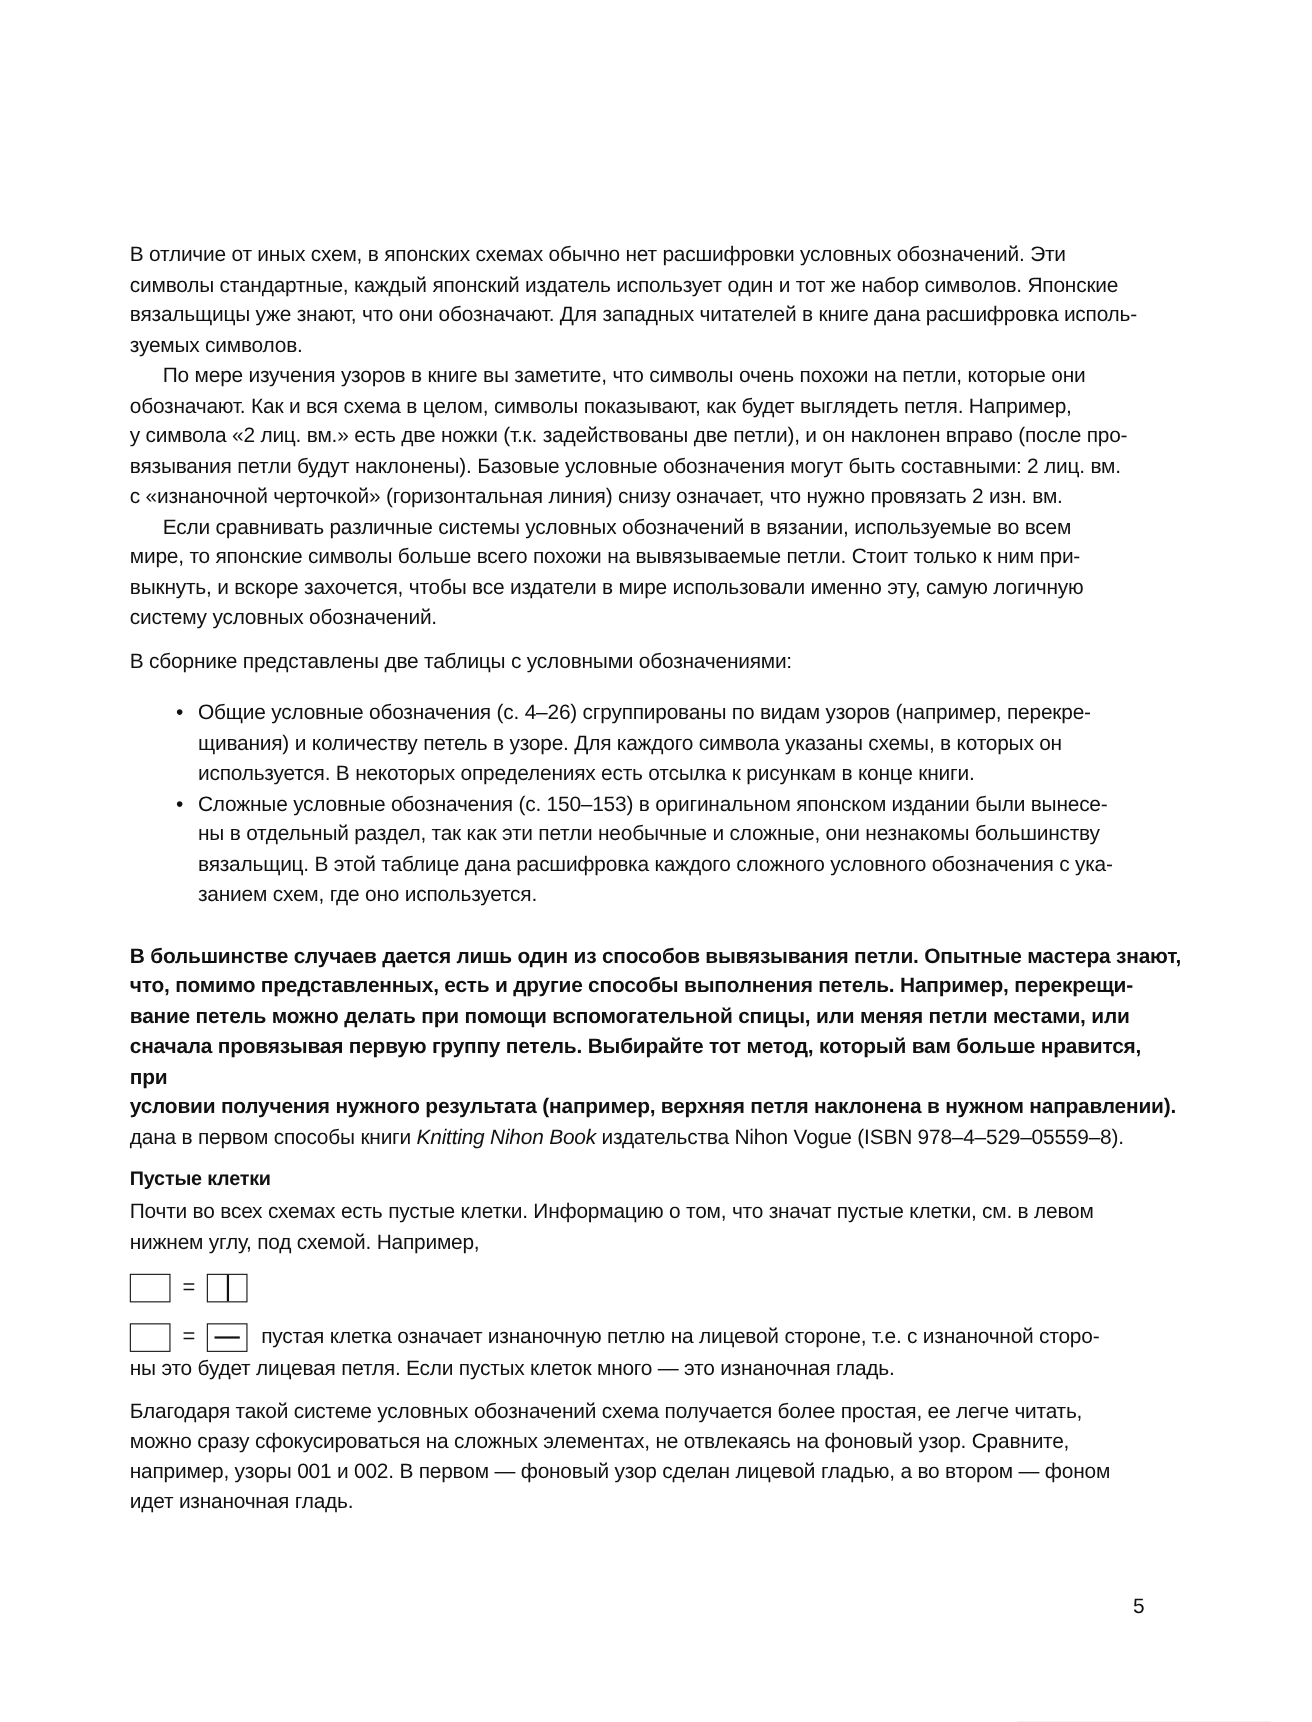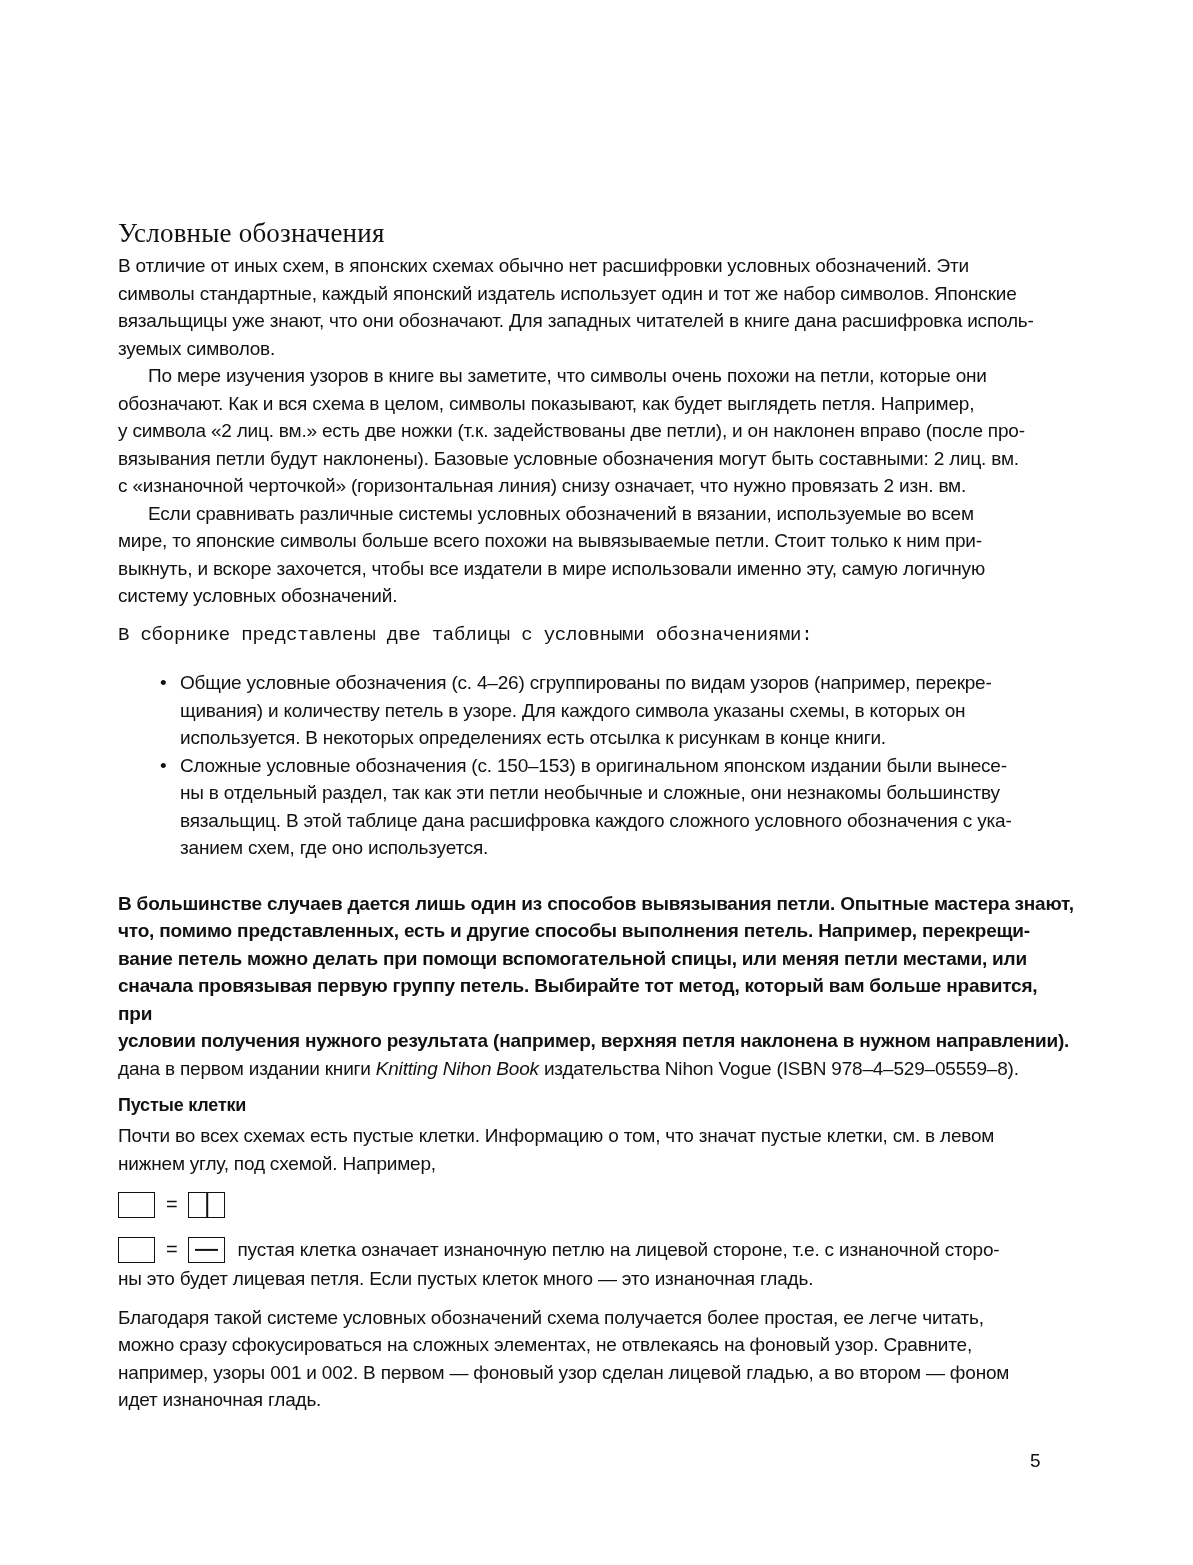--- a/index.html
+++ b/index.html
@@ -28,21 +28,21 @@
     font-size: 27px;
     line-height: 30px;
     letter-spacing: 0.2px;
     margin: 0 0 4px 0;
   }
   .para {
     margin: 0;
     white-space: pre-line;
   }
   .indent { text-indent: 30px; }
-  .intro-line { margin-top: 12px; margin-bottom: 20px; font-family: Liberation Mono, monospace; }
+  .intro-line { margin-top: 12px; margin-bottom: 20px; }
   .bullets {
     list-style: none;
     margin: 0;
     padding: 0;
   }
   .bullet-item {
     position: relative;
     padding-left: 62px;
   }
   .bullet-marker {
@@ -111,21 +111,20 @@
     font-size: 19px;
     letter-spacing: -0.2px;
   }
 </style>
 </head>
 <body>
 
 <div class="page">
   <div class="content">
 
-    <h1 class="doc-title">Условные обозначения</h1>
 
     <p class="para">В отличие от иных схем, в японских схемах обычно нет расшифровки условных обозначений. Эти
 символы стандартные, каждый японский издатель использует один и тот же набор символов. Японские
 вязальщицы уже знают, что они обозначают. Для западных читателей в книге дана расшифровка исполь-
 зуемых символов.</p>
     <p class="para indent">По мере изучения узоров в книге вы заметите, что символы очень похожи на петли, которые они
 обозначают. Как и вся схема в целом, символы показывают, как будет выглядеть петля. Например,
 у символа «2 лиц. вм.» есть две ножки (т.к. задействованы две петли), и он наклонен вправо (после про-
 вязывания петли будут наклонены). Базовые условные обозначения могут быть составными: 2 лиц. вм.
 с «изнаночной черточкой» (горизонтальная линия) снизу означает, что нужно провязать 2 изн. вм.</p>
@@ -152,21 +151,21 @@
       </li>
     </ul>
 
     <p class="para methods-block">В большинстве случаев дается лишь один из способов вывязывания петли. Опытные мастера знают,
 что, помимо представленных, есть и другие способы выполнения петель. Например, перекрещи-
 вание петель можно делать при помощи вспомогательной спицы, или меняя петли местами, или
 сначала провязывая первую группу петель. Выбирайте тот метод, который вам больше нравится, при
 условии получения нужного результата (например, верхняя петля наклонена в нужном направлении).</p>
 
     <div>
-      <div class="line"><span>дана в первом издании книги </span><em class="book-title">Knitting Nihon Book</em><span> издательства Nihon Vogue (ISBN 978–4–529–05559–8).</span></div>
+      <div class="line"><span>дана в первом способы книги </span><em class="book-title">Knitting Nihon Book</em><span> издательства Nihon Vogue (ISBN 978–4–529–05559–8).</span></div>
     </div>
 
     <h2 class="section-heading">Пустые клетки</h2>
 
     <p class="para">Почти во всех схемах есть пустые клетки. Информацию о том, что значат пустые клетки, см. в левом
 нижнем углу, под схемой. Например,</p>
 
     <div class="symbol-row">
       <div class="symbol-line1">
         <span class="kbox"></span>

